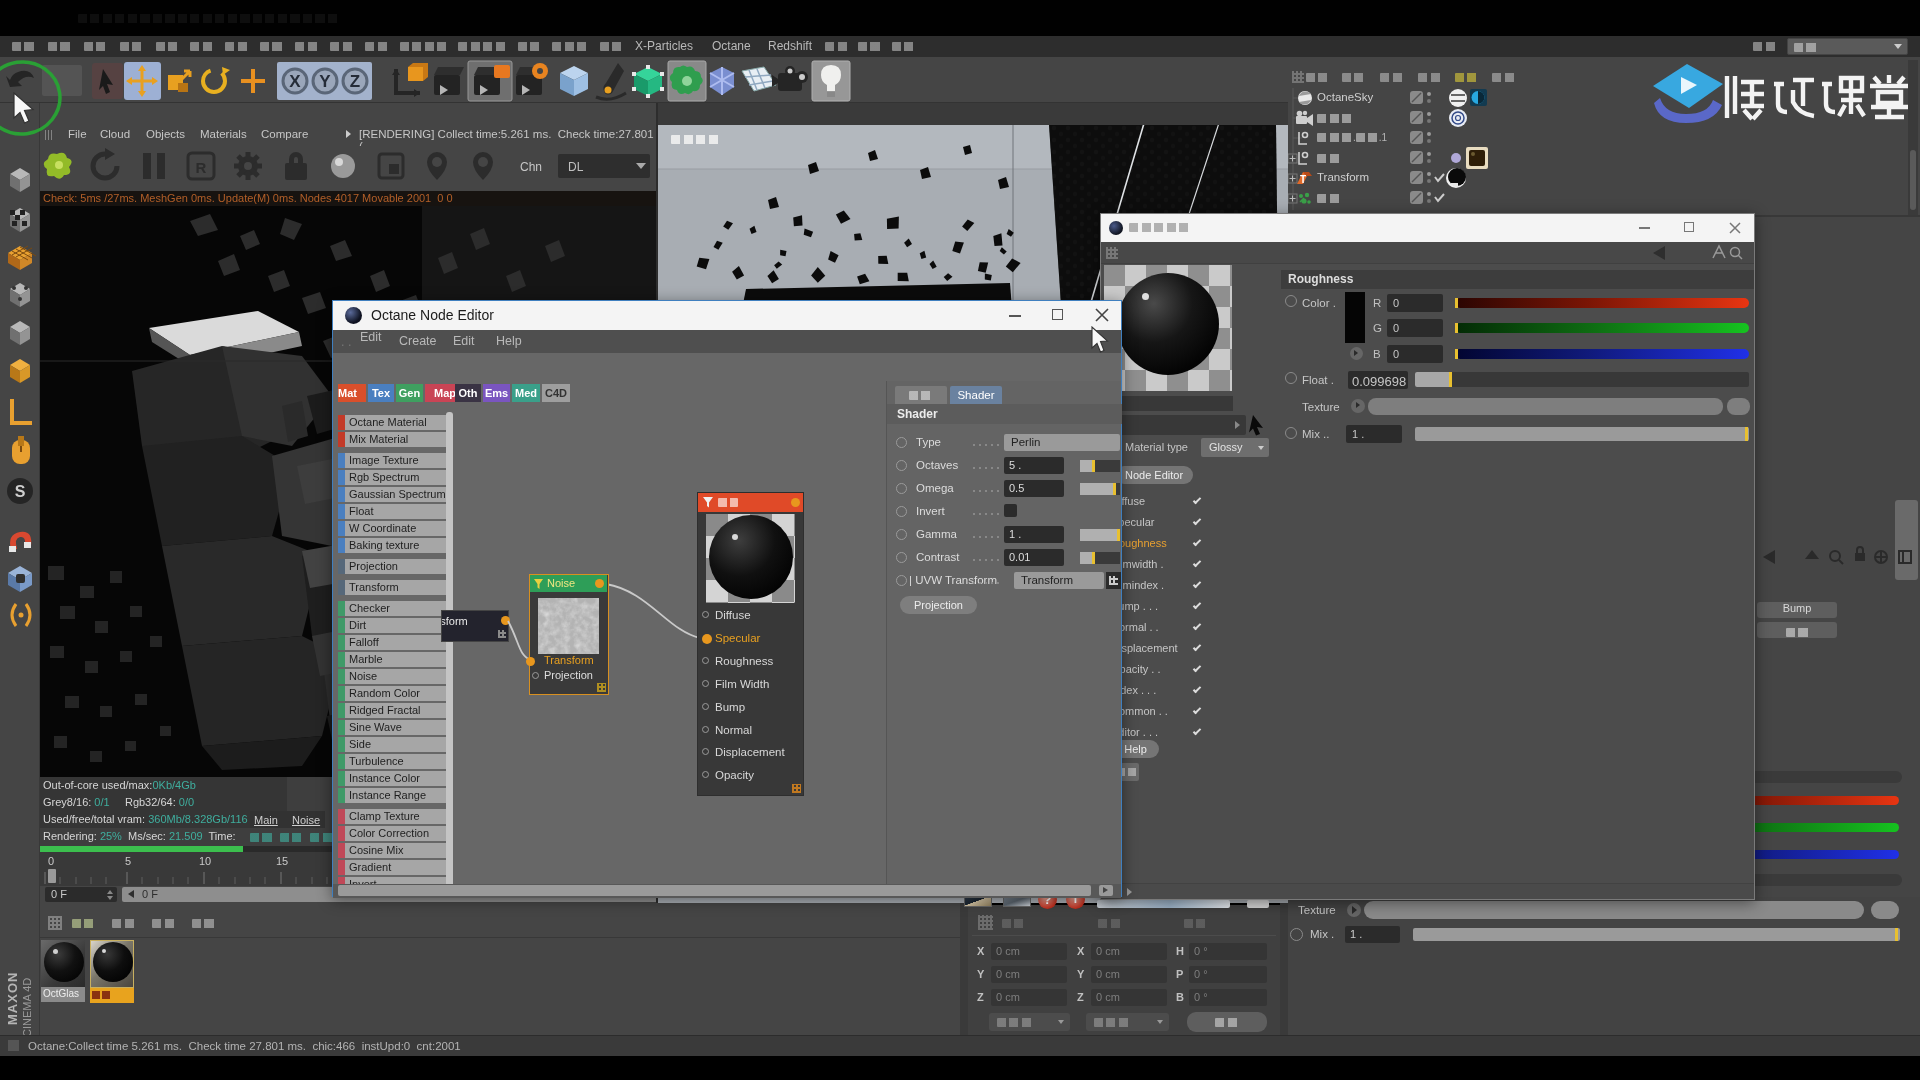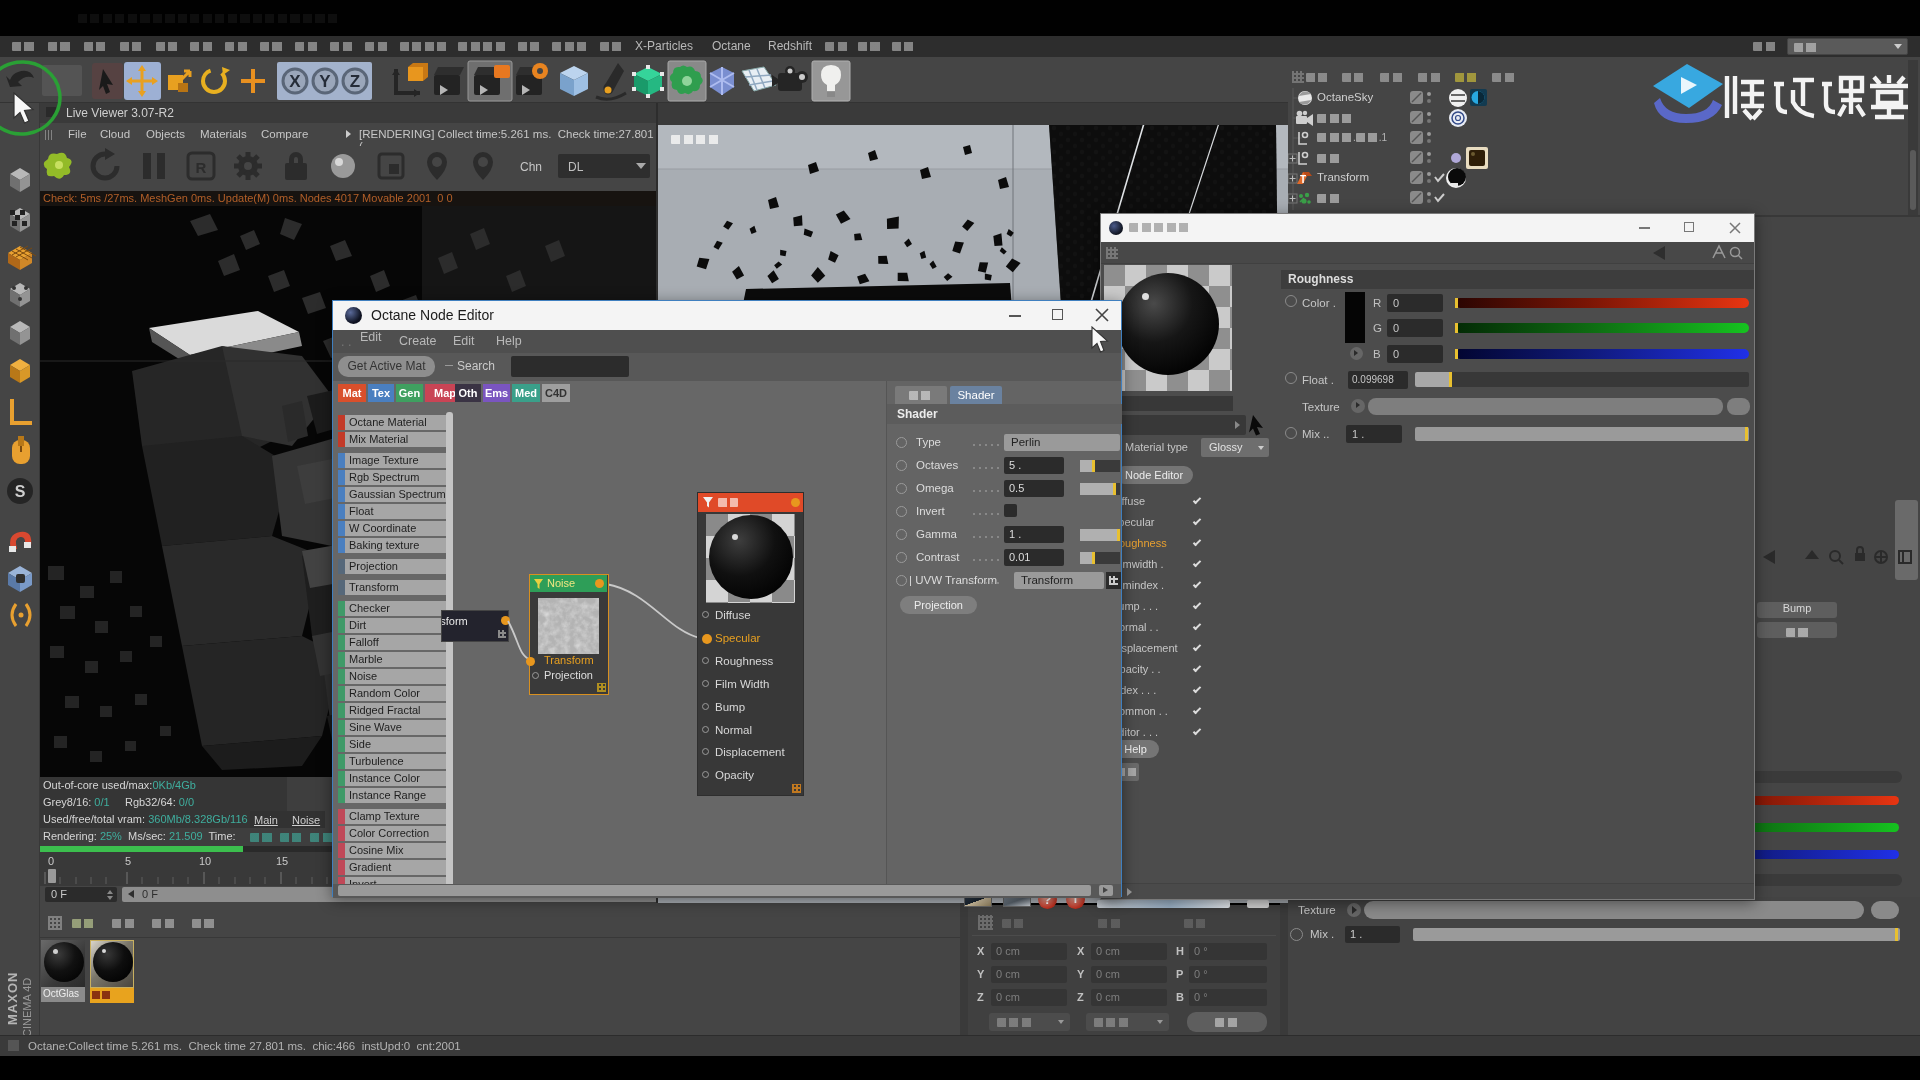--- a/index.html
+++ b/index.html
@@ -217,24 +217,20 @@
           <circle cx="11" cy="11" r="2.5" fill="#e8a030" stroke="none"></circle>
         </g>
  <g transform="translate(7,922) rotate(-90)" fill="#b5b5b5">
           <text x="0" y="10" font-size="13" font-weight="bold" letter-spacing="1">MAXON</text>
           <text x="-12" y="24" font-size="11" fill="#9a9a9a">CINEMA 4D</text>
         </g>
 </svg>
 </div>
 
 <div class="abs" id="lv" style="left:40px;top:103px;width:618px;height:800px;background:#454545;">
-  <div class="abs" style="left:0;top:0;width:618px;height:20px;background:#3a3a3a;color:#cfcfcf;font-size:12px;">
-    <span class="abs" style="left:6px;top:4px;width:10px;height:10px;background:#2a2a2a;"></span>
-    <span class="abs" style="left:26px;top:3px;">Live Viewer 3.07-R2</span>
-  </div>
   <div class="abs" style="left:0;top:20px;width:618px;height:23px;background:#454545;color:#c6c6c6;font-size:11.5px;">
     <span class="abs" style="left:4px;top:5px;color:#888;">|||</span>
     <span class="abs" style="left:28px;top:5px;">File</span>
     <span class="abs" style="left:60px;top:5px;">Cloud</span>
     <span class="abs" style="left:106px;top:5px;">Objects</span>
     <span class="abs" style="left:160px;top:5px;">Materials</span>
     <span class="abs" style="left:221px;top:5px;">Compare</span>
     <span class="abs tri-r" style="left:306px;top:7px;border-left-color:#ccc;"></span>
     <span class="abs" style="left:319px;top:5px;">[RENDERING] Collect time:5.261 ms.&nbsp;&nbsp;Check time:27.801 (</span>
   </div>
@@ -826,21 +822,21 @@
     <span class="abs" style="left:92px;top:59px;color:#c0c0c0;">B</span>
     <div class="abs" style="left:106px;top:56px;width:56px;height:18px;background:#2b2b2b;border-radius:2px;">
           <span class="abs" style="left:6px;top:3px;font-size:11px;">0</span>
         </div>
     <div class="abs" style="left:174px;top:60px;width:294px;height:10px;border-radius:5px;background:linear-gradient(90deg,#020530,#101a7a 45%,#2030e8);">
           <span class="abs" style="left:0;top:0;width:3px;height:10px;background:#e8c030;"></span>
         </div>
     <span class="abs" style="left:4px;top:83px;width:12px;height:12px;border:1.5px solid #8a8a8a;border-radius:50%;"></span>
     <span class="abs" style="left:21px;top:85px;">Float .</span>
     <div class="abs" style="left:67px;top:82px;width:60px;height:18px;background:#2b2b2b;border-radius:2px;">
-          <span class="abs" style="left:4px;top:3px;font-size:10px;">0.099698</span>
+          <span class="abs" style="left:4px;top:3px;font-size:13px;">0.099698</span>
         </div>
     <div class="abs" style="left:134px;top:83px;width:334px;height:15px;background:#383838;border-radius:2px;">
           <span class="abs" style="left:0;top:0;width:34px;height:15px;background:#a8a8a8;border-radius:2px 0 0 2px;"></span>
           <span class="abs" style="left:34px;top:0;width:3px;height:15px;background:#e8c030;"></span>
         </div>
     <span class="abs" style="left:21px;top:112px;">Texture</span>
     <span class="abs" style="left:70px;top:110px;width:14px;height:14px;background:#666;border-radius:50%;">
           <span class="abs tri-r" style="left:5px;top:3px;border-left-color:#2a2a2a;border-left-width:4px;border-top-width:3.5px;border-bottom-width:3.5px;"></span>
         </span>
     <div class="abs" style="left:87px;top:109px;width:355px;height:17px;background:#7e7e7e;border-radius:8px;"></div>
@@ -869,28 +865,22 @@
           <path d="M1 1 L13 13 M13 1 L1 13" stroke="#444" stroke-width="1.6"></path>
         </svg>
   </div>
   <div class="abs" style="left:0;top:29px;width:788px;height:23px;background:#4f4f4f;color:#b9b9b9;font-size:12.5px;">
     <span class="abs" style="left:8px;top:5px;color:#777;">. .</span>
     <span class="abs" style="left:27px;top:0;">Edit</span>
     <span class="abs" style="left:66px;top:4px;">Create</span>
     <span class="abs" style="left:120px;top:4px;">Edit</span>
     <span class="abs" style="left:163px;top:4px;">Help</span>
   </div>
-  <div class="abs" style="left:0;top:52px;width:788px;height:28px;background:#585858;">
-    <span class="abs" style="left:5px;top:3px;width:97px;height:21px;background:#8e8e8e;border-radius:10px;color:#333;font-size:12px;text-align:center;line-height:21px;">Get Active Mat</span>
-    <span class="abs" style="left:112px;top:12px;width:8px;height:1px;background:#999;"></span>
-    <span class="abs" style="left:124px;top:6px;color:#c9c9c9;font-size:12px;">Search</span>
-    <span class="abs" style="left:178px;top:3px;width:118px;height:21px;background:#2c2c2c;border-radius:2px;"></span>
-  </div>
   <div class="abs" style="left:0;top:80px;width:788px;height:23px;font-size:11px;font-weight:bold;color:#fff;">
-    <span class="abs" style="left:5px;top:3px;width:28px;height:18px;background:#d94f2b;text-align:center;line-height:18px;">Mat</span>
+    <span class="abs" style="left:5px;top:3px;width:28px;height:18px;background:#d94f2b;text-align:left;line-height:18px;">Mat</span>
     <span class="abs" style="left:35px;top:3px;width:26px;height:18px;background:#4a7fc0;text-align:center;line-height:18px;">Tex</span>
     <span class="abs" style="left:63px;top:3px;width:27px;height:18px;background:#3fa060;text-align:center;line-height:18px;">Gen</span>
     <span class="abs" style="left:92px;top:3px;width:40px;height:18px;background:#c94455;text-align:center;line-height:18px;">Map</span>
     <span class="abs" style="left:122px;top:3px;width:26px;height:18px;background:#3a3344;text-align:center;line-height:18px;">Oth</span>
     <span class="abs" style="left:150px;top:3px;width:27px;height:18px;background:#7a55c0;text-align:center;line-height:18px;">Ems</span>
     <span class="abs" style="left:179px;top:3px;width:28px;height:18px;background:#3aa08a;text-align:center;line-height:18px;">Med</span>
     <span class="abs" style="left:209px;top:3px;width:28px;height:18px;background:#9e9e9e;color:#333;text-align:center;line-height:18px;">C4D</span>
   </div>
   <div id="nodelist" class="abs" style="left:0;top:103px;width:122px;height:494px;font-size:11px;color:#1e1e1e;">
     <div class="abs" style="left:113px;top:8px;width:7px;height:482px;background:#c4c4c4;border-radius:3px;"></div>

